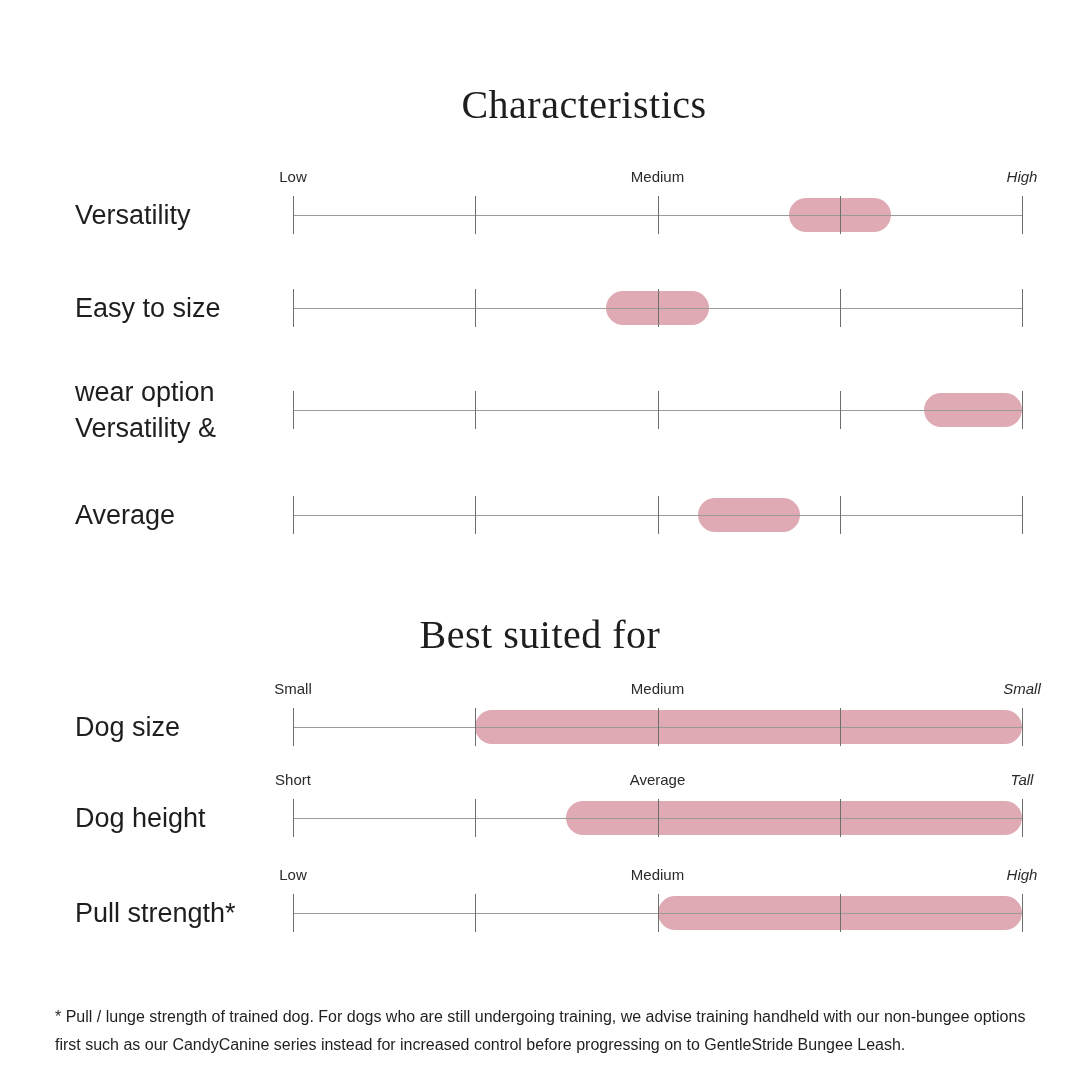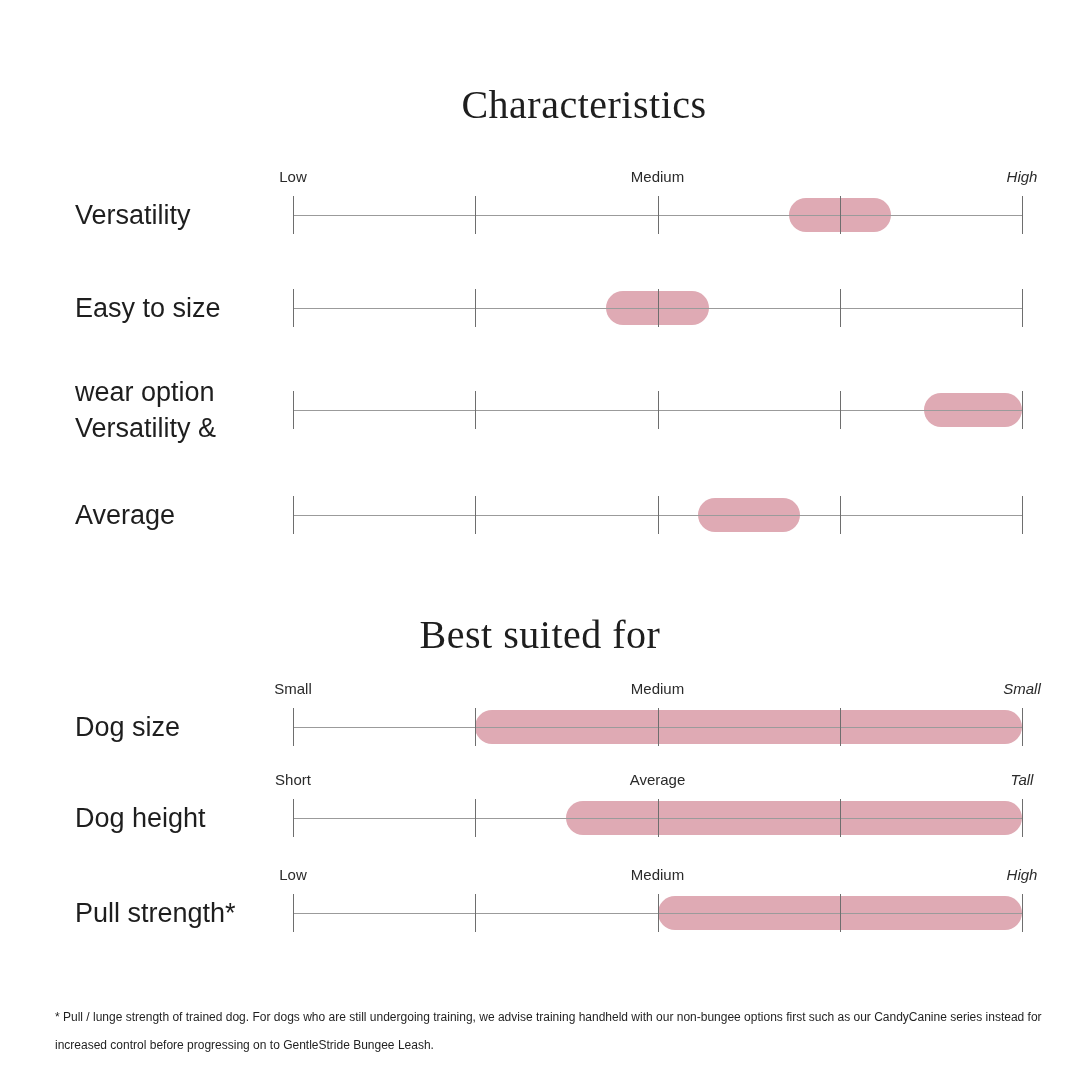--- a/index.html
+++ b/index.html
@@ -41,21 +41,21 @@
   .axis-label {
     position:absolute; top:-47px; height:18px; line-height:18px;
     font-size:15px; color:#2a2a2a; white-space:nowrap;
   }
   .al-0 { left:0; transform:translateX(-50%); }
   .al-1 { left:50%; transform:translateX(-50%); }
   .al-2 { left:100%; transform:translateX(-50%);font-style:italic; }
 
   .footnote {
     position:absolute; left:55px; top:1003px; width:998px;
-    font-size:12px; line-height:28px; color:#1f1f1f;
+    font-size:16px; line-height:28px; color:#1f1f1f;
   }
 </style>
 </head>
 <body>
 
 <div class="canvas">
 
   <div class="section-title title-1">Characteristics</div>
 
   <div class="row" style="top:215px">

